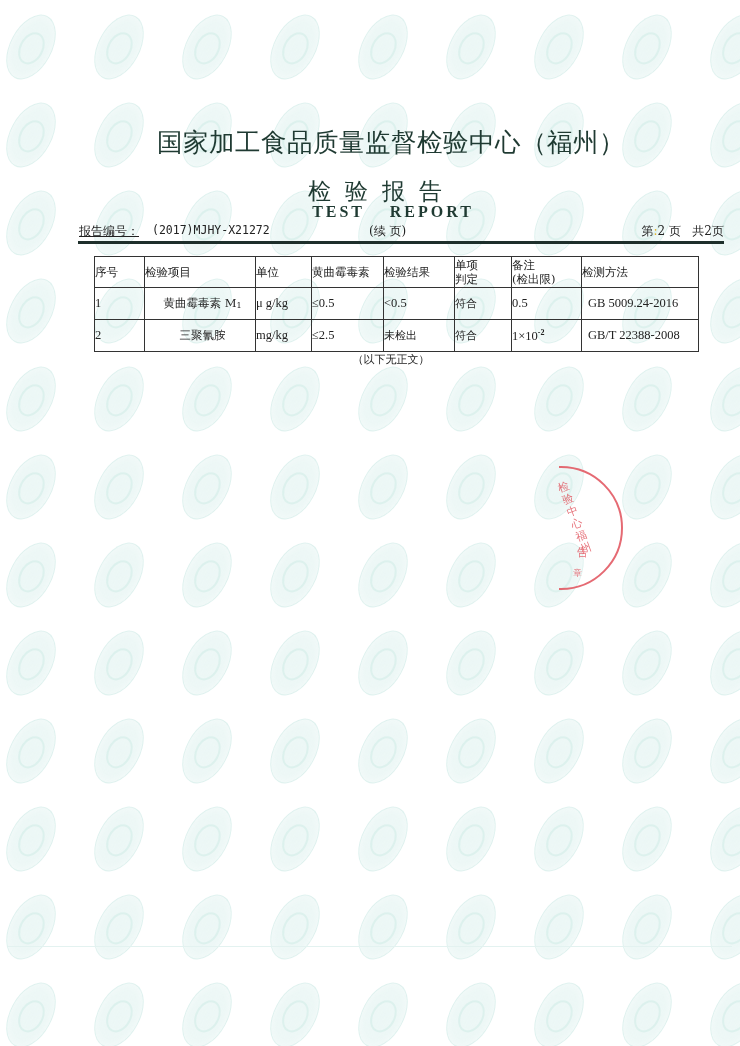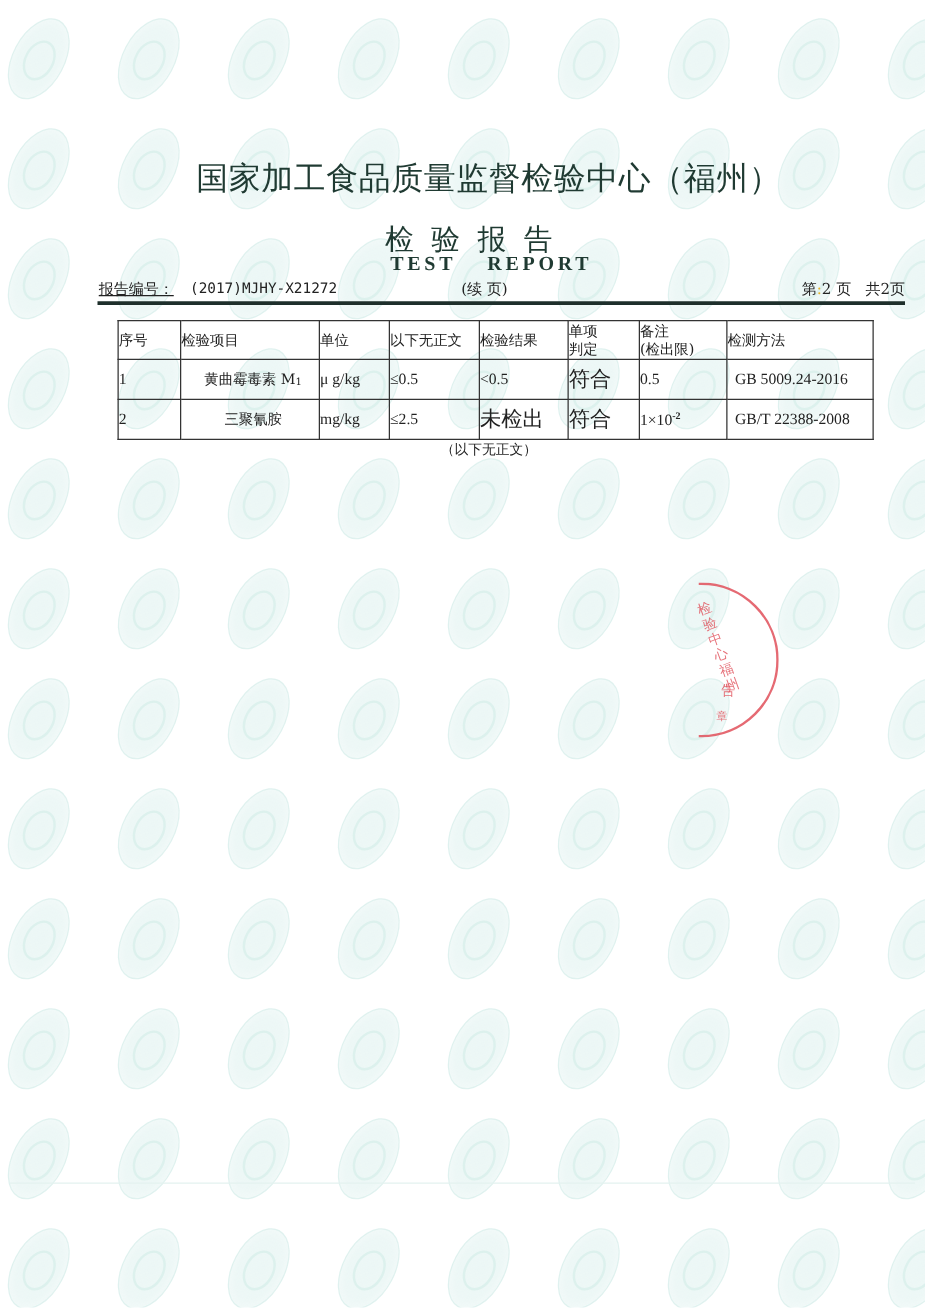--- a/index.html
+++ b/index.html
@@ -59,21 +59,21 @@
       border-collapse: collapse; table-layout: fixed;
       font-family: "Liberation Serif", serif; font-size: 12.5px; color: #222;
     }
     table.results td, table.results th {
       border: 1px solid #333; text-align: left; padding: 0; font-weight: normal;
     }
     table.results th { height: 30px; font-family: "DejaVu Serif", serif; font-size: 11.5px; line-height: 14px; }
     table.results td { height: 31px; }
     table.results td.item { text-align: center; padding-left: 5px; font-family: "DejaVu Serif", serif; font-size: 11.5px; }
     table.results td.method { text-align: left; padding-left: 6px; }
-    table.results td.cn { font-family: "DejaVu Serif", serif; font-size: 17px; }
+    table.results td.cn { font-family: "DejaVu Serif", serif; font-size: 11px; }
     sub.m-sub { font-size: 8px; vertical-align: -1px; }
     sup.exp { font-size: 8px; font-weight: bold; vertical-align: 5px; }
 
     .end-note {
       position: absolute; left: 0; width: 740px; top: 352px; text-align: center;
       font-family: "DejaVu Serif", serif; font-size: 11px; color: #222;
     }
 
     .stamp {
       position: absolute; left: 478px; top: 466px; width: 120px; height: 120px;
@@ -226,21 +226,21 @@
       <col style="width:71px">
         <col style="width:57px">
         <col style="width:70px">
         <col style="width:117px">
     </colgroup>
     <tbody>
         <tr>
       <th>序号</th>
       <th>检验项目</th>
       <th>单位</th>
-      <th>以下无正文</th>
+      <th>黄曲霉毒素</th>
       <th>检验结果</th>
       <th><span>单项</span><br><span>判定</span></th>
       <th><span>备注</span><br><span>(检出限)</span></th>
       <th>检测方法</th>
     </tr>
     <tr>
       <td>1</td>
       <td class="item"><span>黄曲霉毒素 M</span><sub class="m-sub">1</sub></td>
       <td>μ g/kg</td>
       <td>≤0.5</td>

